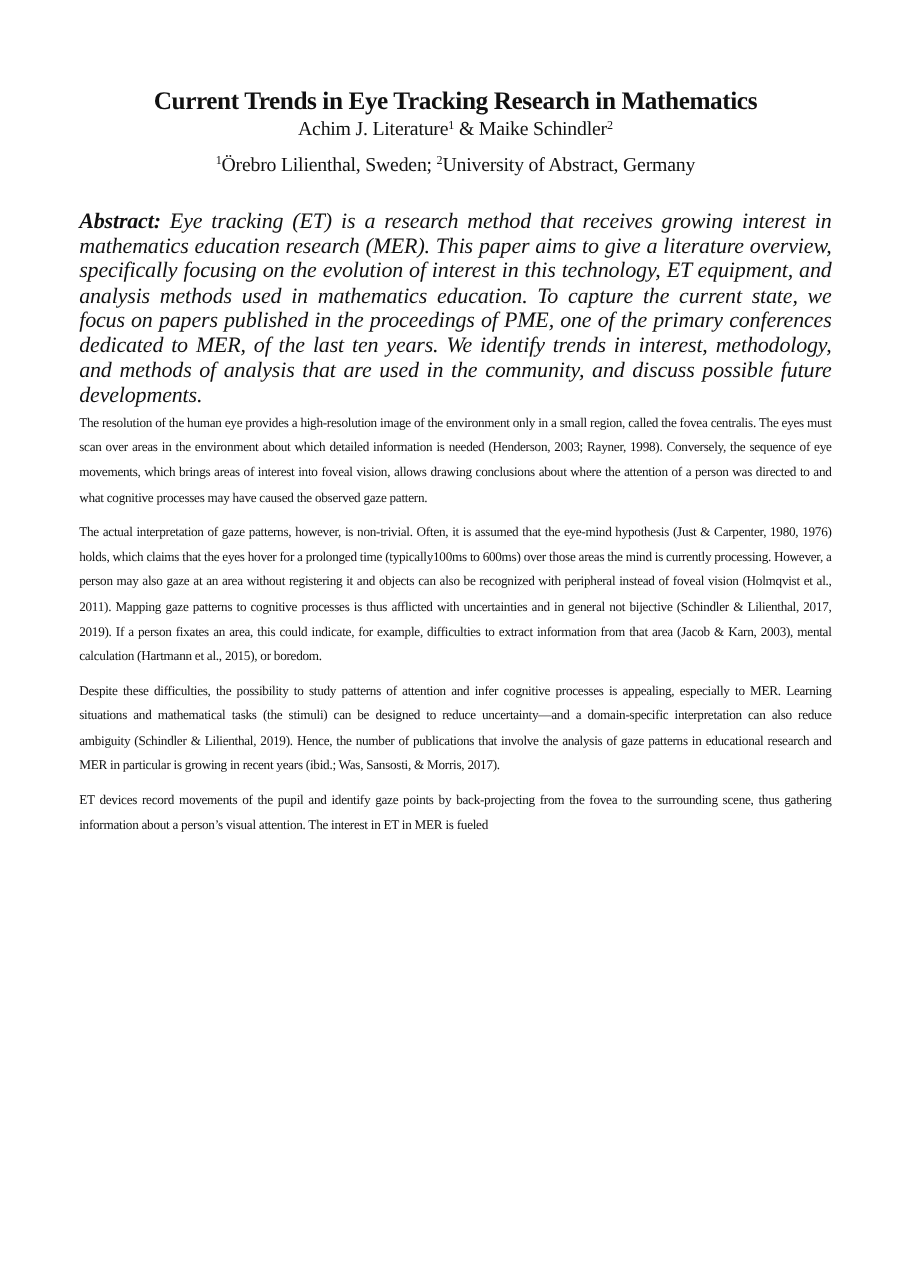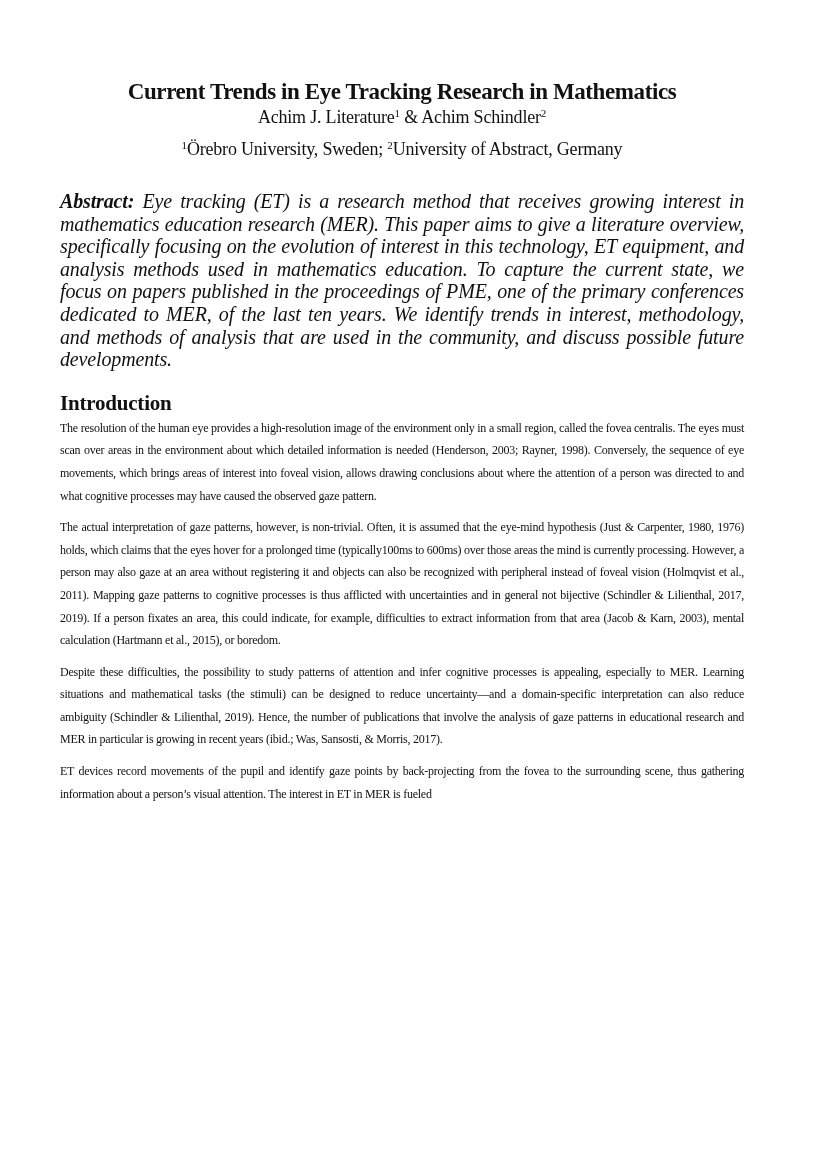--- a/index.html
+++ b/index.html
@@ -1,48 +1,47 @@
 <!DOCTYPE html>
 <html><head>
 <meta charset="utf-8">
 <style>
   html, body { margin: 0; padding: 0; background: #ffffff; }
   body { width: 826px; height: 1169px; position: relative; overflow: hidden; color: #111; }
-  .page { position: absolute; left: 60px; top: 78px; width: 684px; }
+  .page { position: absolute; left: 72px; top: 78px; width: 684px; }
   .title { font-family: "Liberation Serif", serif; font-weight: bold; font-size: 23px; line-height: 28px; text-align: center; letter-spacing: -0.4px; margin: 0; }
   .authors { font-family: "Liberation Serif", serif; font-size: 18px; line-height: 22px; text-align: center; margin: 0; letter-spacing: -0.2px; }
   .affil { font-family: "Liberation Serif", serif; font-size: 18px; line-height: 22px; text-align: center; margin: 10px 0 0 0; letter-spacing: -0.2px; }
   sup { font-size: 11px; vertical-align: 6px; line-height: 0; }
   .abstract { font-family: "Liberation Serif", serif; font-style: italic; font-size: 20px; line-height: 22.6px; text-align: justify; margin: 30px 0 0 0; letter-spacing: -0.15px; }
   .abstract .label { font-weight: bold; }
   h2 { font-family: "Liberation Serif", serif; font-weight: bold; font-size: 21px; line-height: 24px; margin: 20px 0 0 0; letter-spacing: -0.2px; }
   p.body { font-family: "Liberation Serif", serif; font-size: 12px; line-height: 22.6px; text-align: justify; margin: 0; letter-spacing: -0.25px; }
   p.body + p.body { margin-top: 9px; }
   p.first { margin-top: 2px; }
 </style>
 </head>
 <body>
 
 <div class="page">
   <h1 class="title">
     <span>Current Trends in Eye Tracking Research in Mathematics</span><br>
   </h1>
 
   <p class="authors">
-    <span>Achim J. Literature</span><sup>1</sup><span> &amp; </span><span>Achim Schindler</span><sup>2</sup>
+    <span>Achim J. Literature</span><sup>1</sup><span> &amp; </span><span>Maike Schindler</span><sup>2</sup>
   </p>
 
   <p class="affil">
-    <sup>1</sup><span>Örebro University, Sweden;</span>
+    <sup>1</sup><span>Örebro Lilienthal, Sweden;</span>
     <sup>2</sup><span>University of Abstract, Germany</span>
   </p>
 
   <p class="abstract">
     <span class="label">Abstract:</span>
     <span>Eye tracking (ET) is a research method that receives growing interest in mathematics education research (MER). This paper aims to give a literature overview, specifically focusing on the evolution of interest in this technology, ET equipment, and analysis methods used in mathematics education. To capture the current state, we focus on papers published in the proceedings of PME, one of the primary conferences dedicated to MER, of the last ten years. We identify trends in interest, methodology, and methods of analysis that are used in the community, and discuss possible future developments.</span>
   </p>
 
-  <h2>Introduction</h2>
   <p class="body first">The resolution of the human eye provides a high-resolution image of the environment only in a small region, called the fovea centralis. The eyes must scan over areas in the environment about which detailed information is needed (Henderson, 2003; Rayner, 1998). Conversely, the sequence of eye movements, which brings areas of interest into foveal vision, allows drawing conclusions about where the attention of a person was directed to and what cognitive processes may have caused the observed gaze pattern.</p>
   <p class="body">The actual interpretation of gaze patterns, however, is non-trivial. Often, it is assumed that the eye-mind hypothesis (Just &amp; Carpenter, 1980, 1976) holds, which claims that the eyes hover for a prolonged time (typically100ms to 600ms) over those areas the mind is currently processing. However, a person may also gaze at an area without registering it and objects can also be recognized with peripheral instead of foveal vision (Holmqvist et al., 2011). Mapping gaze patterns to cognitive processes is thus afflicted with uncertainties and in general not bijective (Schindler &amp; Lilienthal, 2017, 2019). If a person fixates an area, this could indicate, for example, difficulties to extract information from that area (Jacob &amp; Karn, 2003), mental calculation (Hartmann et al., 2015), or boredom.</p>
   <p class="body">Despite these difficulties, the possibility to study patterns of attention and infer cognitive processes is appealing, especially to MER. Learning situations and mathematical tasks (the stimuli) can be designed to reduce uncertainty—and a domain-specific interpretation can also reduce ambiguity (Schindler &amp; Lilienthal, 2019). Hence, the number of publications that involve the analysis of gaze patterns in educational research and MER in particular is growing in recent years (ibid.; Was, Sansosti, &amp; Morris, 2017).</p>
   <p class="body">ET devices record movements of the pupil and identify gaze points by back-projecting from the fovea to the surrounding scene, thus gathering information about a person’s visual attention. The interest in ET in MER is fueled</p>
 </div>
 
 </body></html>

